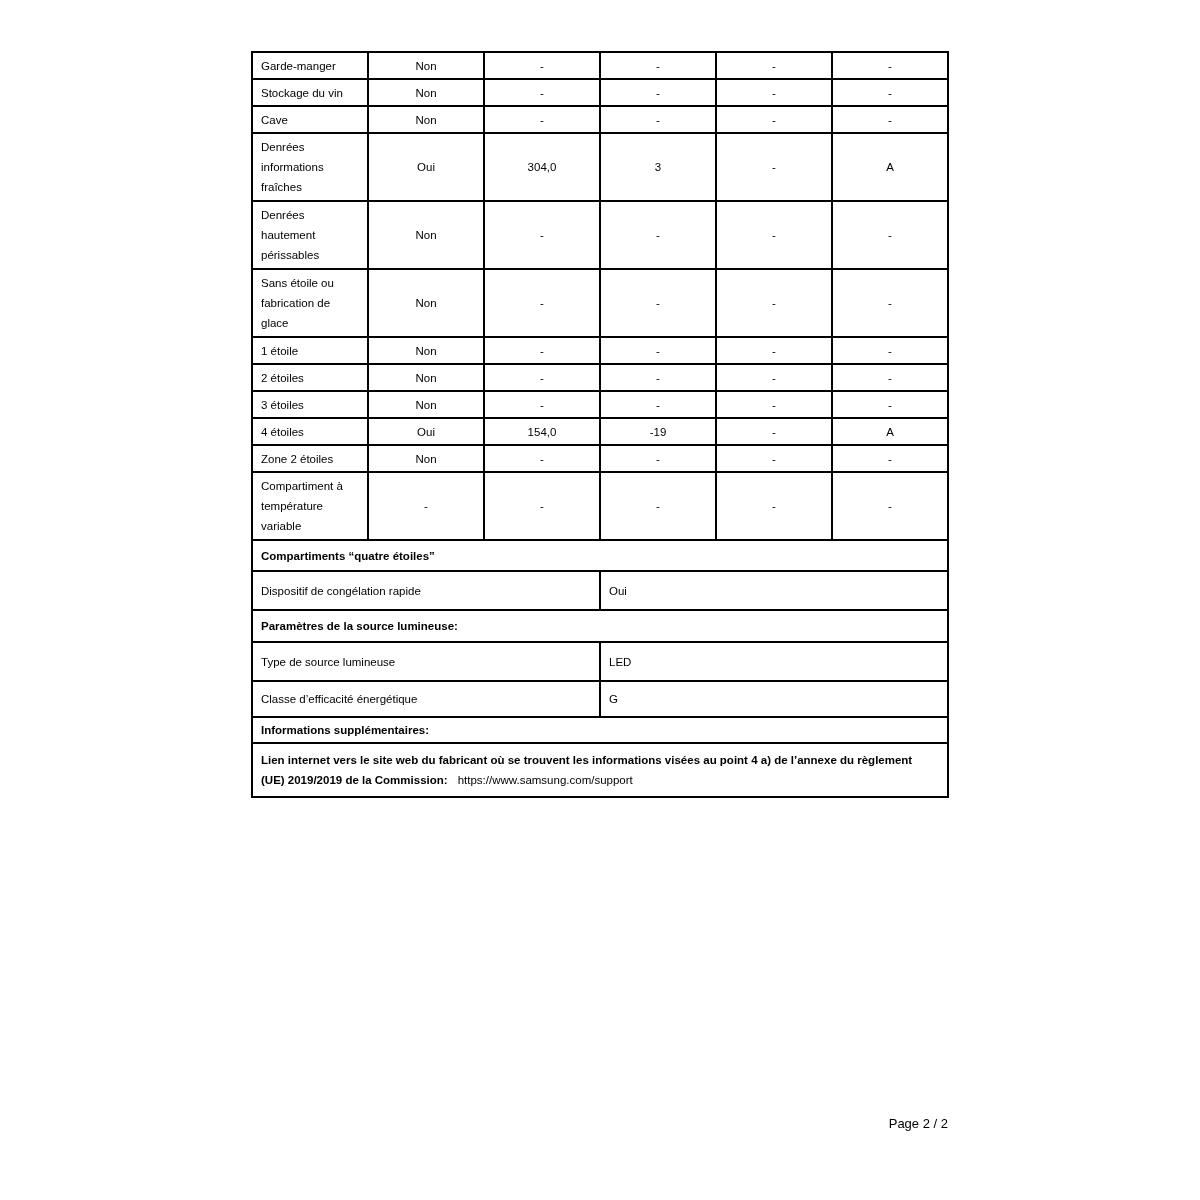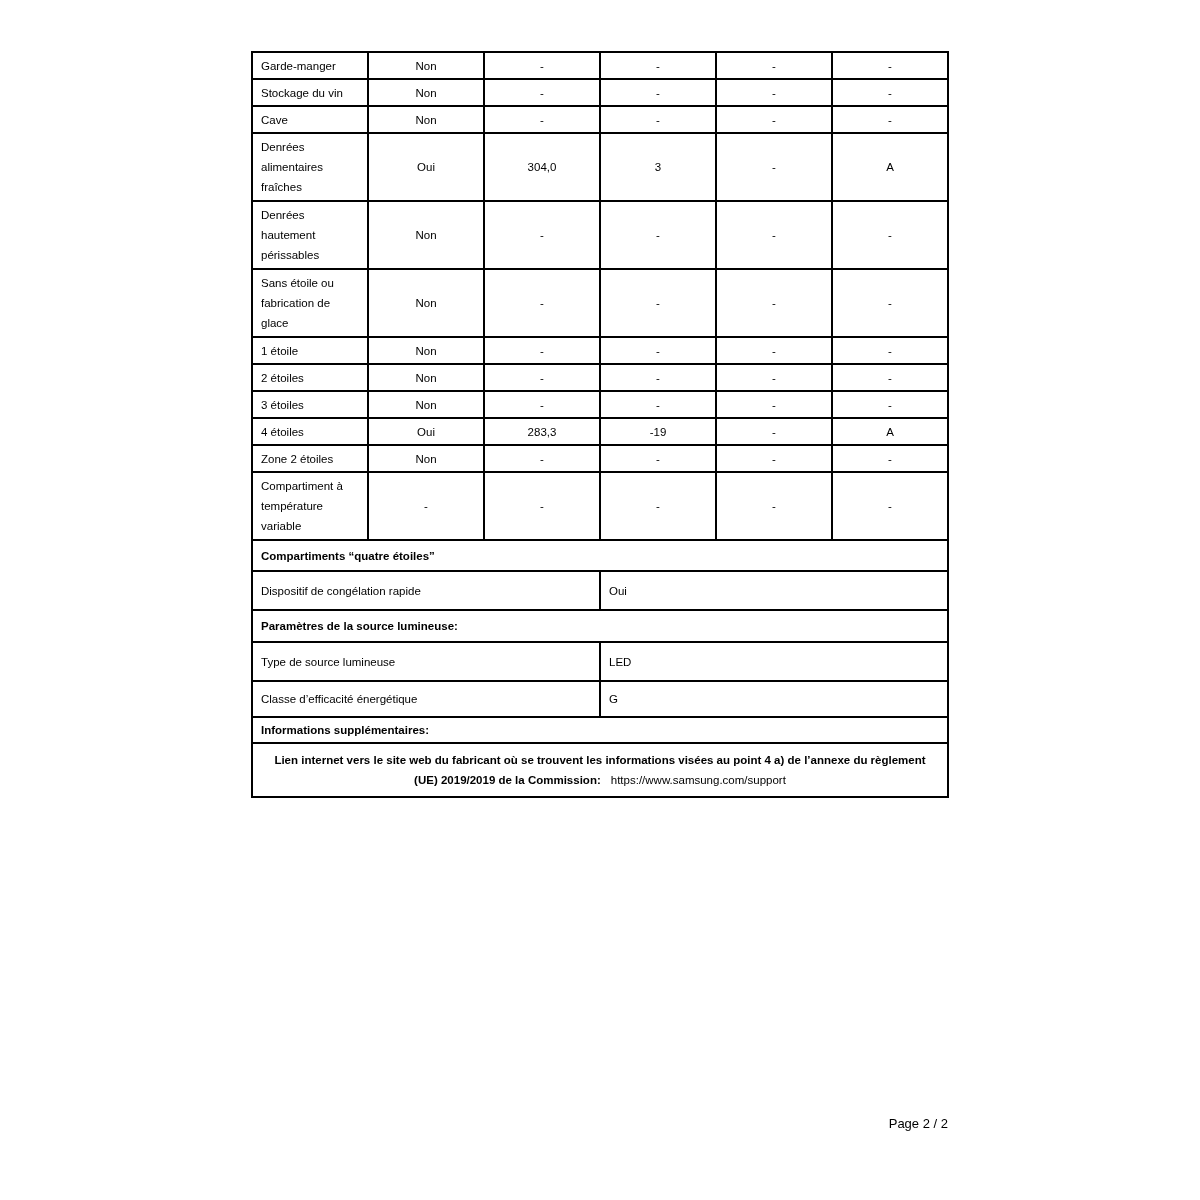--- a/index.html
+++ b/index.html
@@ -36,21 +36,21 @@
   td.val { text-align: center; }
   .bold { font-weight: bold; }
   .inline-val { margin-left: 10px; font-weight: normal; }
   tr.h25 td { height: 21px; margin-left: 16px; }
   tr.h66 td { height: 62px; }
   tr.h29 td { height: 25px; }
   tr.h30 td { height: 26px; margin-left: 8px; }
   tr.h33 td { height: 29px; }
   tr.h34 td { height: 30px; }
   tr.h37 td { height: 33px; }
-  tr.h52 td { height: 48px; text-align: center; }
+  tr.h52 td { height: 48px; }
   .footer {
     position: absolute;
     top: 1117px;
     right: 252px;
     font-size: 13px;
     line-height: 14px;
     color: #000000;
   }
 </style>
 </head>
@@ -86,21 +86,21 @@
       </tr>
       <tr class="h25">
         <td class="lbl">Cave</td>
         <td class="val">Non</td>
         <td class="val">-</td>
         <td class="val">-</td>
         <td class="val">-</td>
         <td class="val">-</td>
       </tr>
       <tr class="h66">
-        <td class="lbl">Denrées alimentaires fraîches</td>
+        <td class="lbl">Denrées informations fraîches</td>
         <td class="val">Oui</td>
         <td class="val">304,0</td>
         <td class="val">3</td>
         <td class="val">-</td>
         <td class="val">A</td>
       </tr>
       <tr class="h66">
         <td class="lbl">Denrées hautement périssables</td>
         <td class="val">Non</td>
         <td class="val">-</td>
@@ -136,21 +136,21 @@
         <td class="lbl">3 étoiles</td>
         <td class="val">Non</td>
         <td class="val">-</td>
         <td class="val">-</td>
         <td class="val">-</td>
         <td class="val">-</td>
       </tr>
       <tr class="h25">
         <td class="lbl">4 étoiles</td>
         <td class="val">Oui</td>
-        <td class="val">283,3</td>
+        <td class="val">154,0</td>
         <td class="val">-19</td>
         <td class="val">-</td>
         <td class="val">A</td>
       </tr>
       <tr class="h25">
         <td class="lbl">Zone 2 étoiles</td>
         <td class="val">Non</td>
         <td class="val">-</td>
         <td class="val">-</td>
         <td class="val">-</td>

